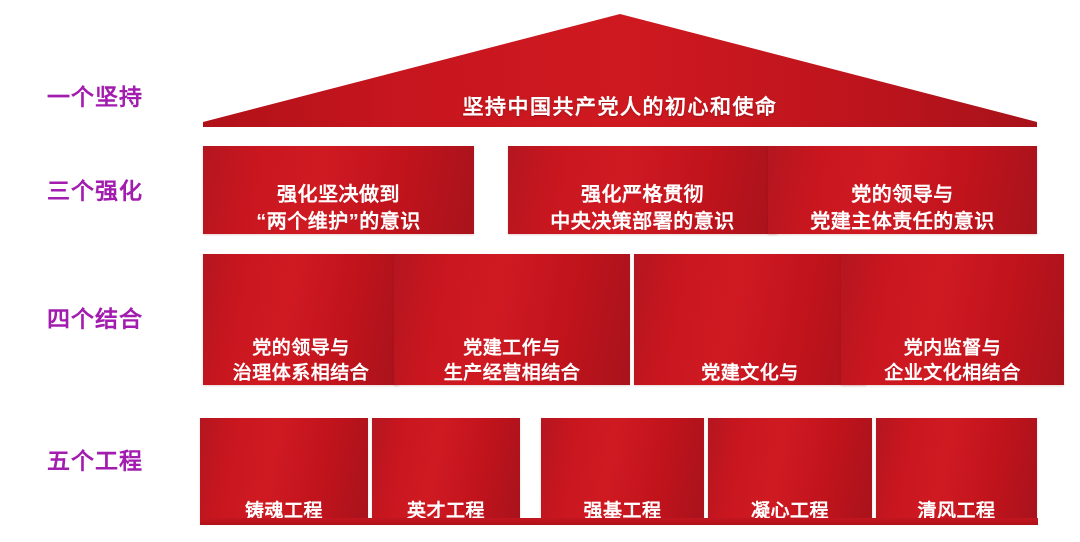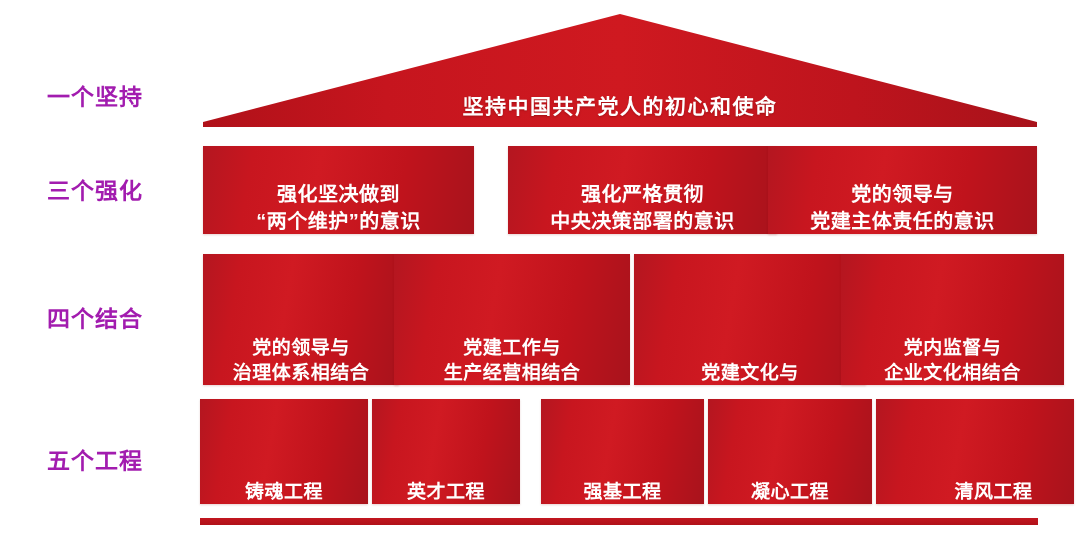--- a/index.html
+++ b/index.html
@@ -89,26 +89,26 @@
   #r2-b2 { left: 768px;  width: 269px; }
 
   
   .row3 .block { top: 254px; height: 131px; }
   #r3-b0 { left: 203px;  width: 196px; }
   #r3-b1 { left: 394px;  width: 236px; }
   #r3-b2 { left: 634px;  width: 232px; }
   #r3-b3 { left: 841px;  width: 223px; }
 
   
-  .row4 .block { top: 399px; height: 105px; font-family: Liberation Serif, serif; }
+  .row4 .block { top: 418px; height: 105px; font-family: Liberation Serif, serif; }
   #r4-b0 { left: 200px;  width: 168px; }
   #r4-b1 { left: 372px;  width: 148px; }
   #r4-b2 { left: 541px;  width: 163px; }
   #r4-b3 { left: 708px;  width: 164px; }
-  #r4-b4 { left: 876px;  width: 161px; padding-left: 37px; }
+  #r4-b4 { left: 876px;  width: 161px; }
 
   
   #base-bar {
     position: absolute;
     left: 200px;
     top: 518px;
     width: 838px;
     height: 7px;
     background: linear-gradient(180deg, #C2161F 0%, #B01119 100%);
   }

